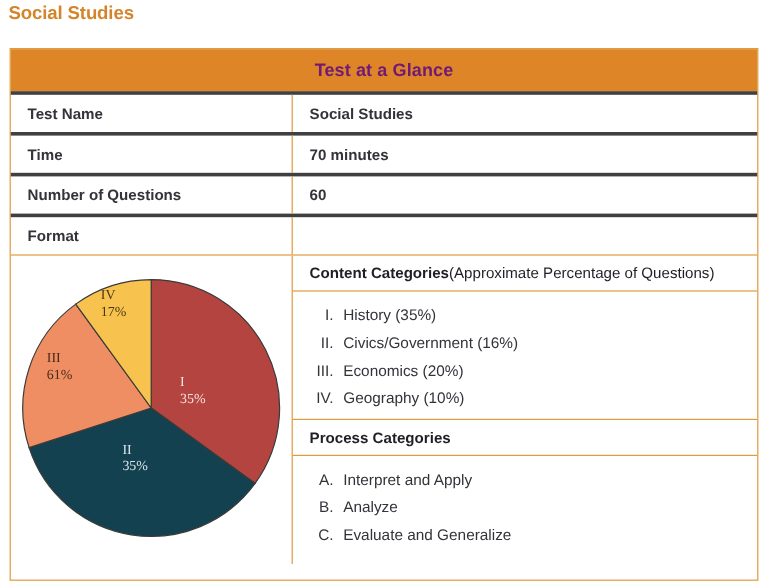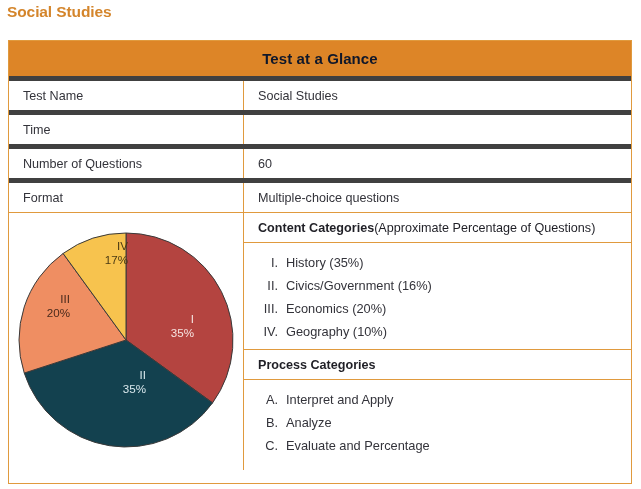--- a/index.html
+++ b/index.html
@@ -40,34 +40,35 @@
     width: 624px;
     height: 444px;
     box-sizing: border-box;
     border: 1px solid #e09a3e;
     background: #fff;
   }
 
   .tag-header {
     height: 35px;
     background: #dd8527;
-    color: #0f172a;
+    color: #701a75;
     font-size: 15px;
     font-weight: bold;
     display: flex;
     align-items: center;
     justify-content: center;
     letter-spacing: 0.1px;
   }
 
   
   .row {
     display: flex;
-    border-top: 5px solid #404040;
-    box-sizing: border-box;
+    border-top: 3px solid #404040;
+    box-sizing: border-box;
+    font-weight: bold;
   }
   .row:first-of-type { border-top: none; }
 
   .cell-label {
     width: 235px;
     min-width: 235px;
     box-sizing: border-box;
     padding: 0 0 0 14px;
     display: flex;
     align-items: center;
@@ -145,59 +146,60 @@
   
   .pie-wrap {
     position: absolute;
     left: 8px;
     top: 9px;
     width: 218px;
     height: 240px;
   }
   .pie-label {
     position: absolute;
-    text-align: right;
+    text-align: left;
     font-size: 11.6px;
     line-height: 13.5px;
     pointer-events: none;
     white-space: nowrap;
+    font-family: Liberation Serif, serif;
   }
   .pl-1 { color: #f6e3e0; left: 133px; top: 90px; width: 44px; }
   .pl-2 { color: #d8e7ec; left: 85px;  top: 146px; width: 44px; }
-  .pl-3 { color: #4a2a1c; left: 9px;  top: 70px;  width: 44px; }
+  .pl-3 { color: #4a2a1c; left: 22px;  top: 70px;  width: 44px; }
   .pl-4 { color: #4a3a14; left: 67px;  top: 17px;  width: 44px; }
 </style>
 </head>
 <body>
 
 <div class="page">
 
   <div class="page-title">Social Studies</div>
 
   <div class="tag-table">
 
     <div class="tag-header">Test at a Glance</div>
 
     <div class="row r-h">
       <div class="cell-label">Test Name</div>
       <div class="cell-value">Social Studies</div>
     </div>
 
     <div class="row r-h">
       <div class="cell-label">Time</div>
+      <div class="cell-value">70 minutes</div>
     </div>
 
     <div class="row r-h">
       <div class="cell-label">Number of Questions</div>
       <div class="cell-value">60</div>
     </div>
 
     <div class="row r-h">
       <div class="cell-label">Format</div>
-      <div class="cell-value">Multiple-choice questions</div>
     </div>
 
     <div class="lower">
 
       <div class="pie-cell">
         <div class="pie-wrap">
           <svg width="218" height="240" viewBox="0 0 218 240">
             <g id="pie-slices">
                 <path d="M 109 118 L 109.00 11.00 A 107 107 0 0 1 195.56 180.89 Z" fill="#b44440" stroke="#3a3a3a" stroke-width="1"></path>
                 <path d="M 109 118 L 195.56 180.89 A 107 107 0 0 1 7.24 151.06 Z" fill="#13414f" stroke="#3a3a3a" stroke-width="1"></path>
@@ -208,21 +210,21 @@
           <div class="pie-label pl-1">
             <div>I</div>
             <div>35%</div>
           </div>
           <div class="pie-label pl-2">
             <div>II</div>
             <div>35%</div>
           </div>
           <div class="pie-label pl-3">
             <div>III</div>
-            <div>20%</div>
+            <div>61%</div>
           </div>
           <div class="pie-label pl-4">
             <div>IV</div>
             <div>17%</div>
           </div>
         </div>
       </div>
 
       <div class="right-col">
 
@@ -257,20 +259,20 @@
           <div class="li">
             <span class="marker">A.</span>
             <span class="txt">Interpret and Apply</span>
           </div>
           <div class="li">
             <span class="marker">B.</span>
             <span class="txt">Analyze</span>
           </div>
           <div class="li">
             <span class="marker">C.</span>
-            <span class="txt">Evaluate and Percentage</span>
+            <span class="txt">Evaluate and Generalize</span>
           </div>
         </div>
 
       </div>
     </div>
   </div>
 </div>
 
 </body></html>

